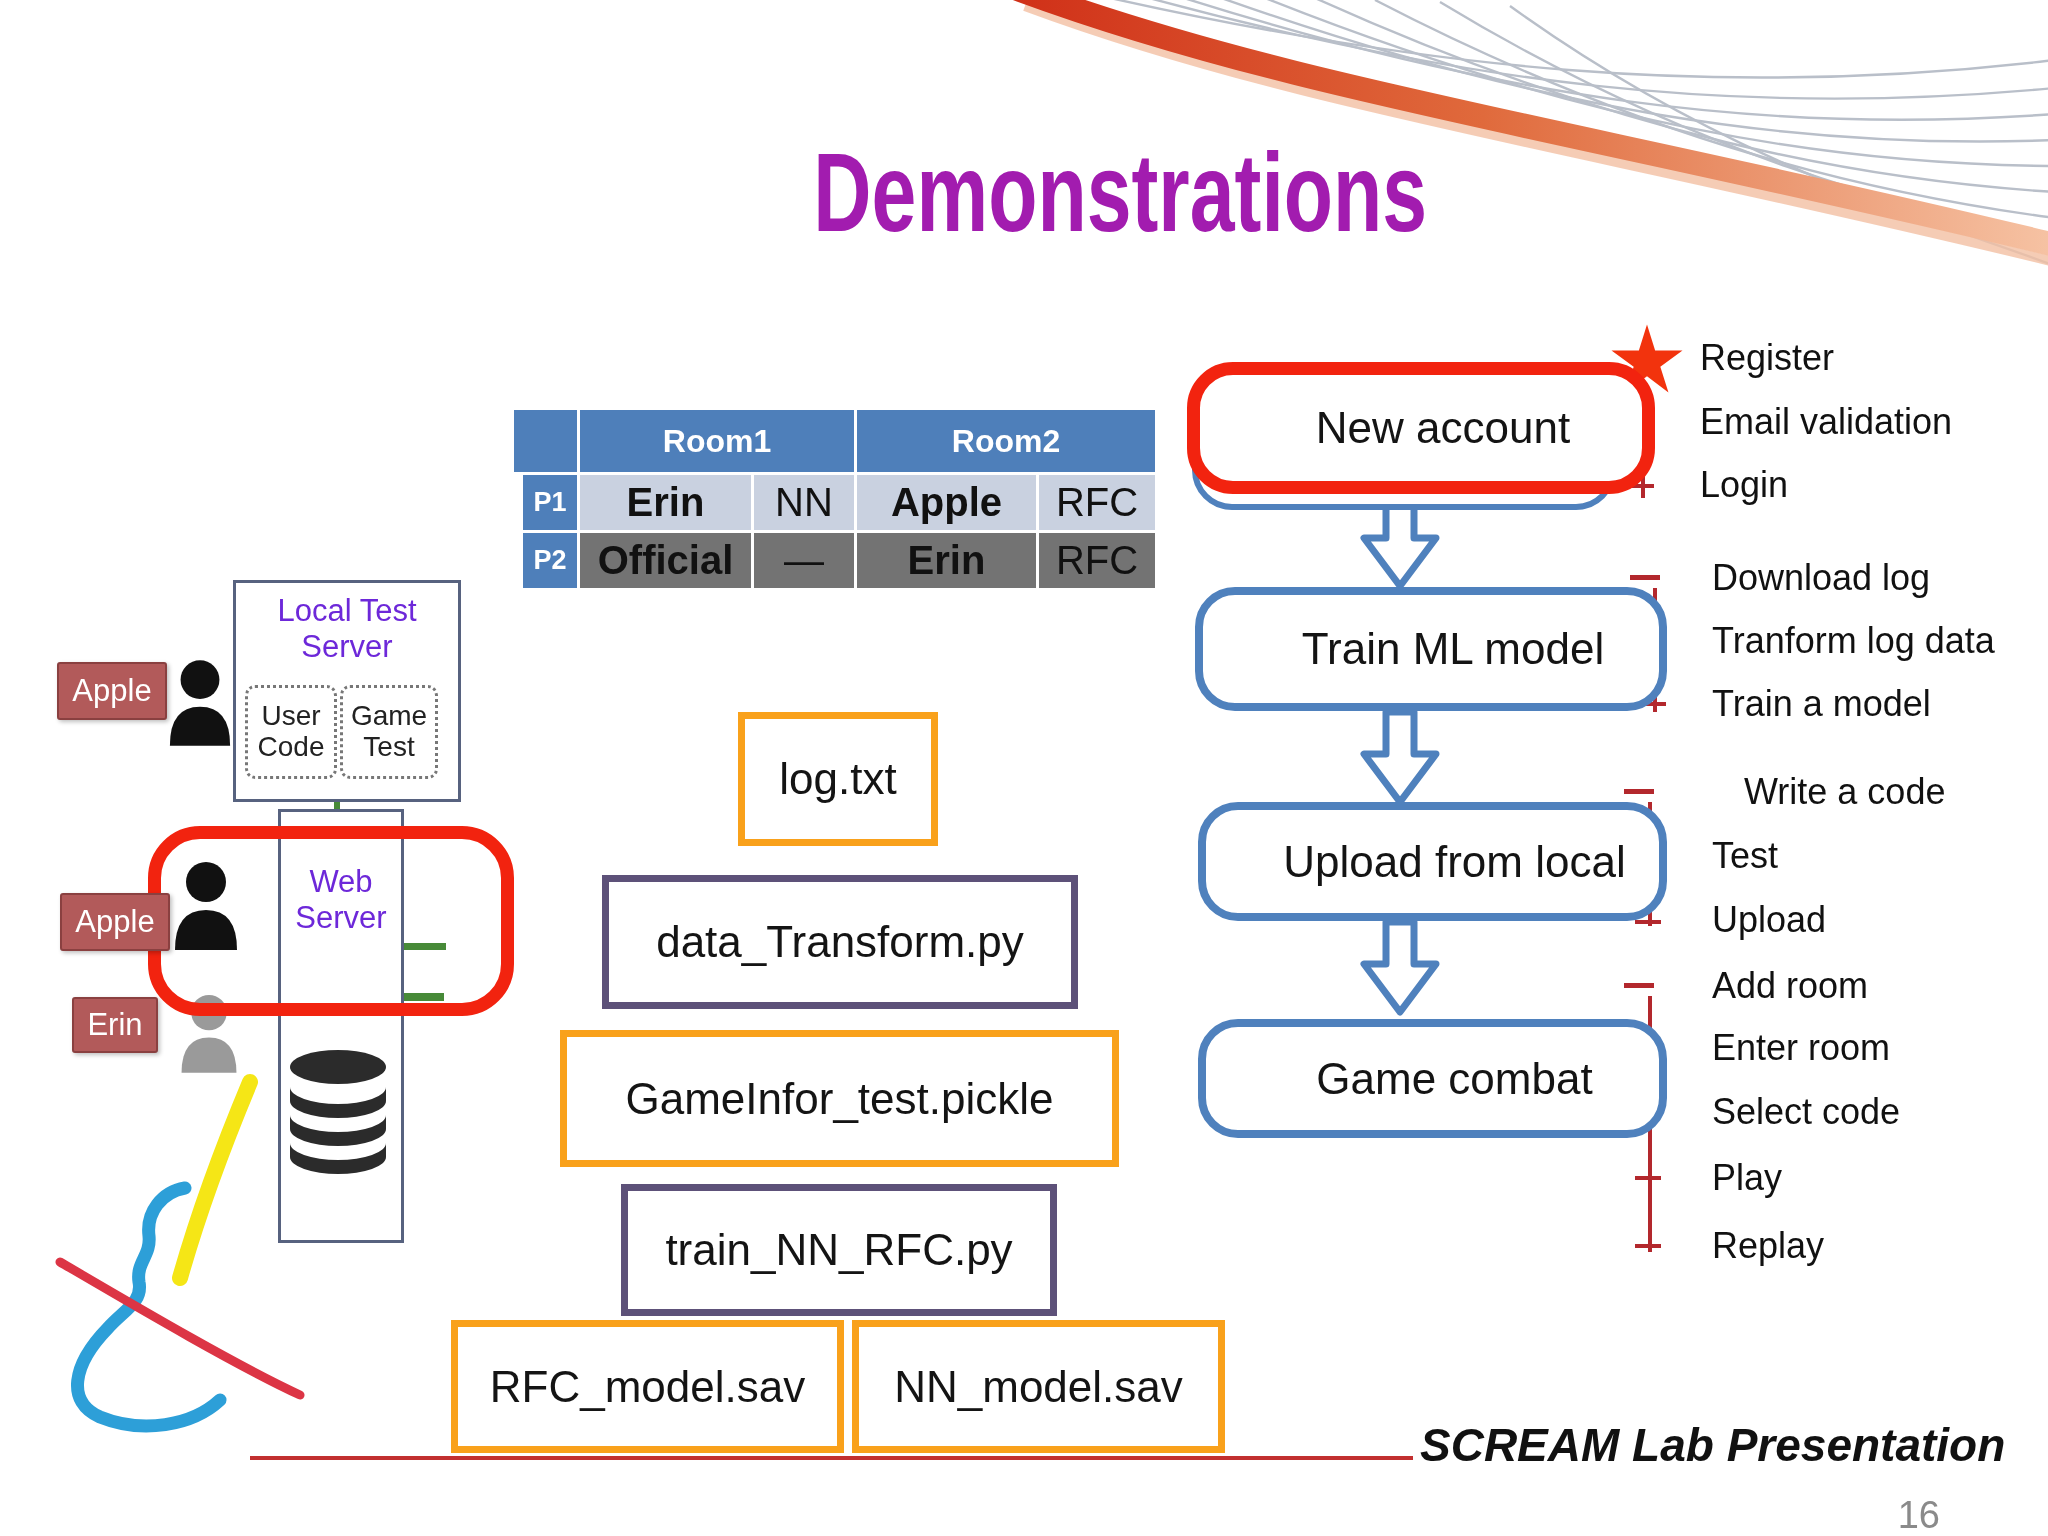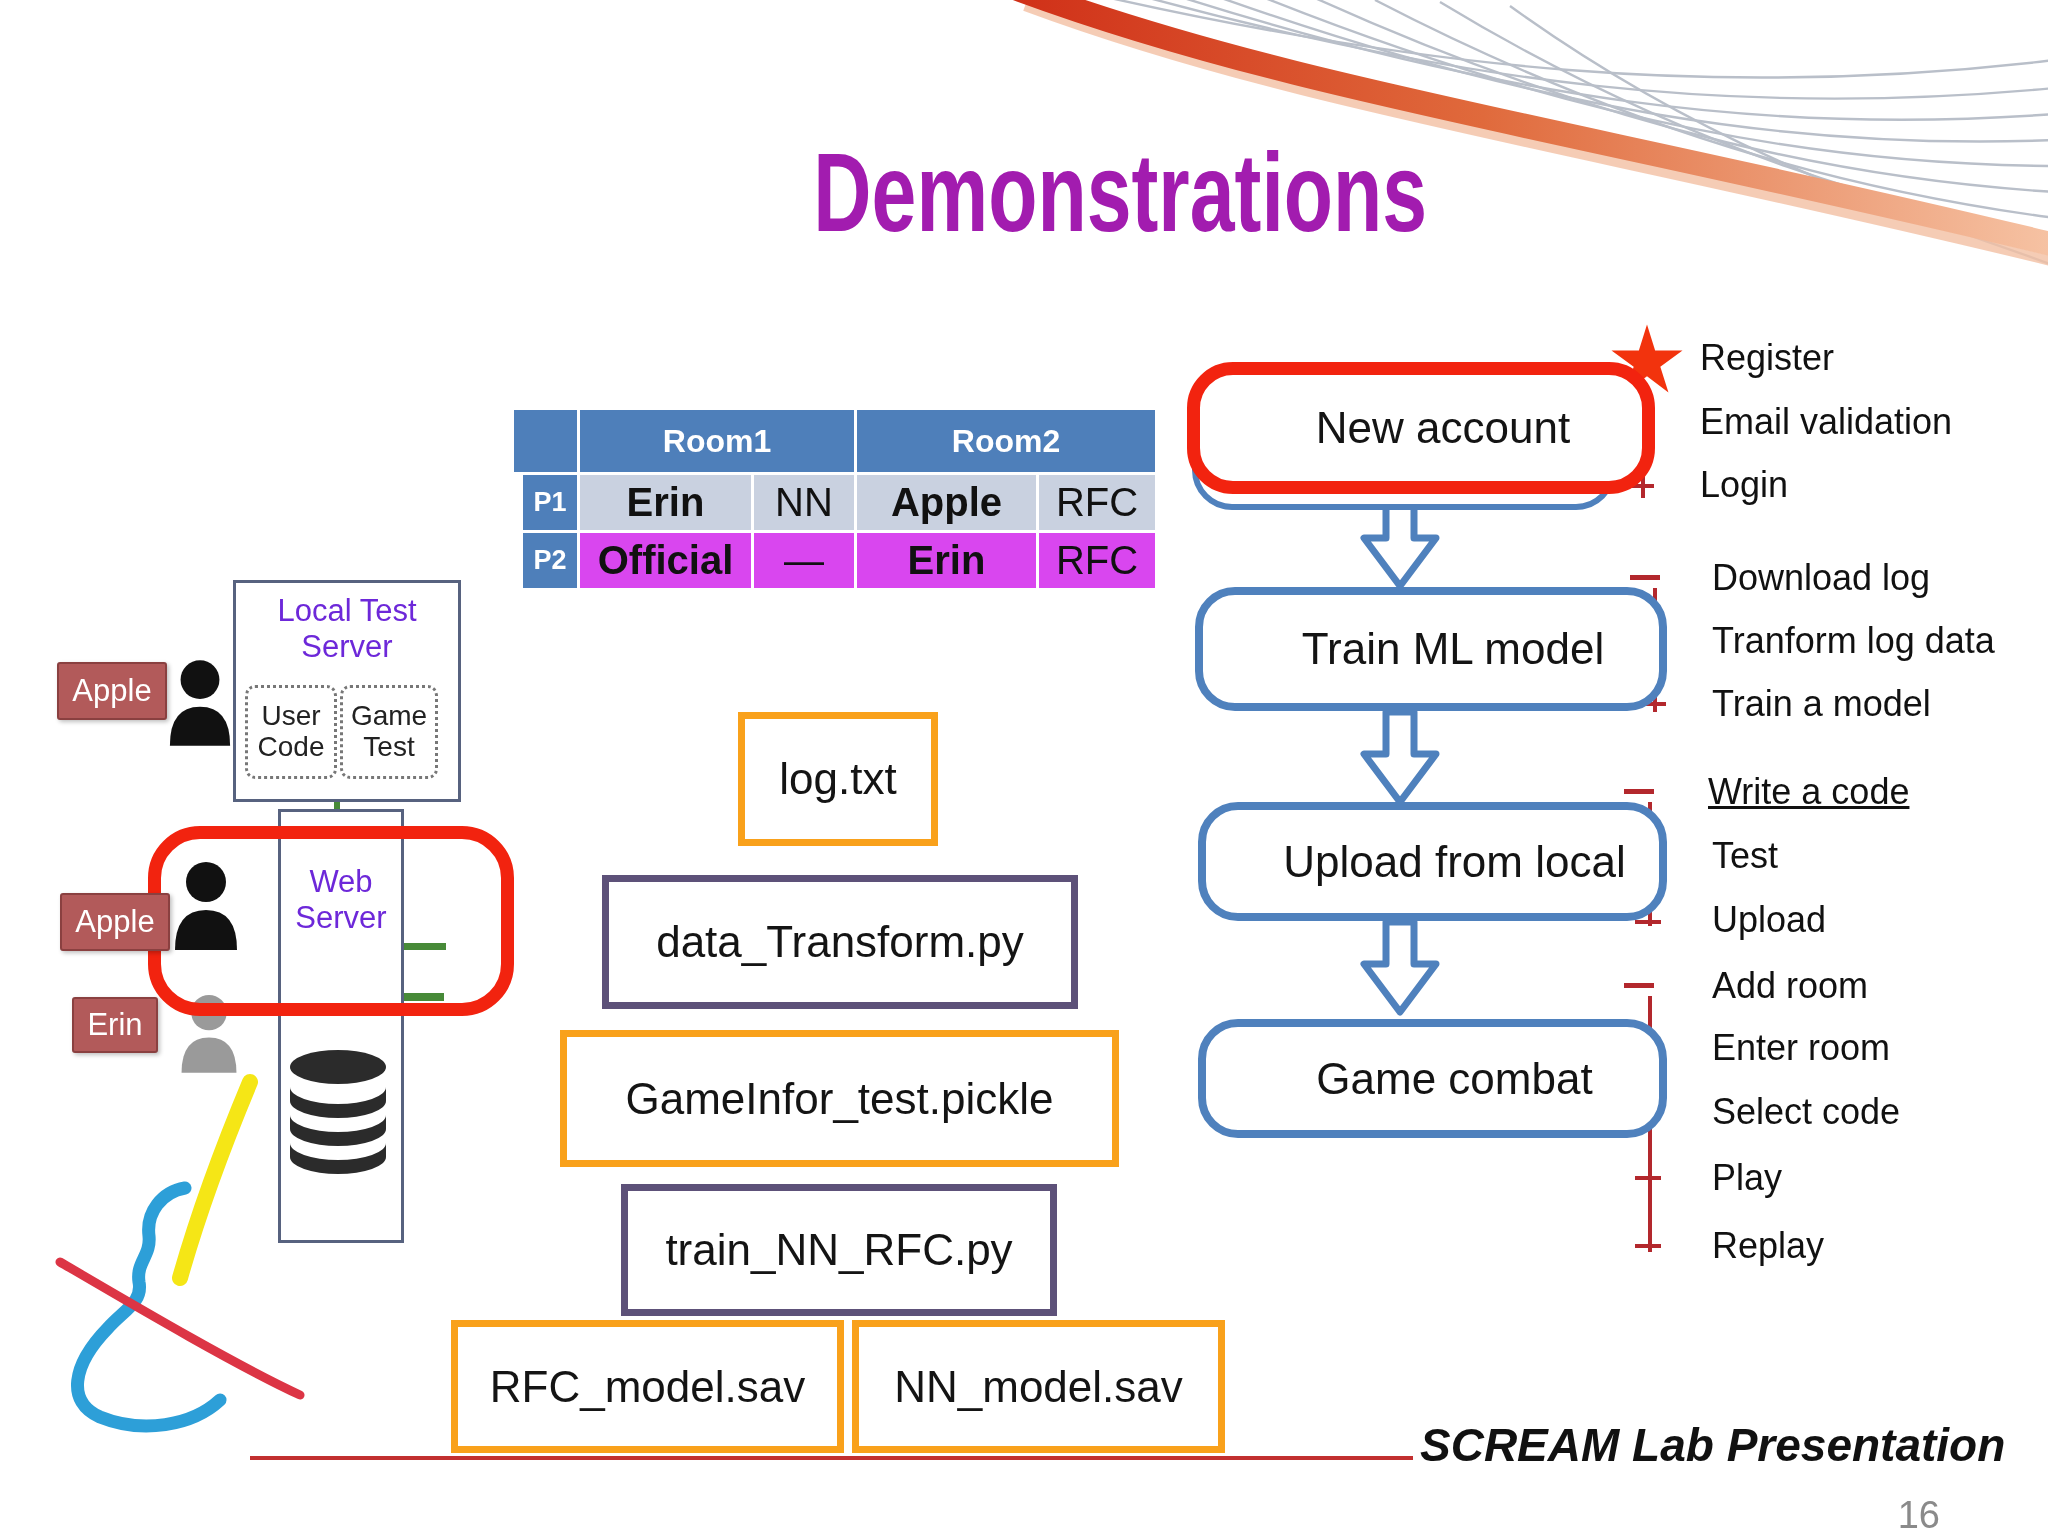--- a/index.html
+++ b/index.html
@@ -12,21 +12,21 @@
   .title-inner{display:inline-block;transform:scaleX(.72);transform-origin:50% 50%;}
   
   .mtable{left:514px;top:410px;display:grid;grid-template-columns:63px 171px 100px 179px 116px;
           grid-template-rows:62px 55px 55px;gap:3px;background:#fff;}
   .mtable div{display:flex;align-items:center;justify-content:center;}
   .th{background:#4E7FBA;color:#fff;}
   .hdr{font-size:32px;font-weight:bold;}
   .rowlab{font-size:27px;font-weight:bold;margin-left:9px;}
   .cell{font-size:40px;color:#111;}
   .r1{background:#C9D1E0;}
-  .r2{background:#d946ef;}
+  .r2{background:#737373;}
   .bold{font-weight:bold;}
   
   .serverbox{border:3px solid #57627F;background:#fff;color:#2b2b2b;}
   .srvtitle{text-align:center;font-size:31px;line-height:1.15;color:#6d28d9;}
   .dashed{border:3px dotted #777;border-radius:10px;background:#fff;display:flex;
           align-items:center;justify-content:center;text-align:center;
           font-size:28px;line-height:1.1;color:#222;}
   .userlab{background:#B25A5A;border:2px solid #8A4040;border-radius:3px;color:#fff;
            display:flex;align-items:center;justify-content:center;font-size:31px;
            box-shadow:2px 2px 4px rgba(0,0,0,.25);}
@@ -199,21 +199,21 @@
   <div class="abs tick" style="left:1640px;top:639px;"></div>
   <div class="abs tick" style="left:1640px;top:702px;"></div>
   <div class="abs subitem" style="left:1712px;top:556px;">Download log</div>
   <div class="abs subitem" style="left:1712px;top:619px;">Tranform log data</div>
   <div class="abs subitem" style="left:1712px;top:682px;">Train a model</div>
 
   <div class="abs dash" style="left:1624px;top:789px;"></div>
   <div class="abs vline" style="left:1648px;top:802px;height:124px;"></div>
   <div class="abs tick" style="left:1635px;top:854px;"></div>
   <div class="abs tick" style="left:1635px;top:920px;"></div>
-  <div class="abs subitem" style="left:1708px;top:770px;text-decoration:underline;">Write a code</div>
+  <div class="abs subitem" style="left:1744px;top:770px;">Write a code</div>
   <div class="abs subitem" style="left:1712px;top:834px;">Test</div>
   <div class="abs subitem" style="left:1712px;top:898px;">Upload</div>
 
   <div class="abs dash" style="left:1624px;top:983px;"></div>
   <div class="abs vline" style="left:1648px;top:996px;height:256px;"></div>
   <div class="abs tick" style="left:1635px;top:1046px;"></div>
   <div class="abs tick" style="left:1635px;top:1110px;"></div>
   <div class="abs tick" style="left:1635px;top:1176px;"></div>
   <div class="abs tick" style="left:1635px;top:1244px;"></div>
   <div class="abs subitem" style="left:1712px;top:964px;">Add room</div>

